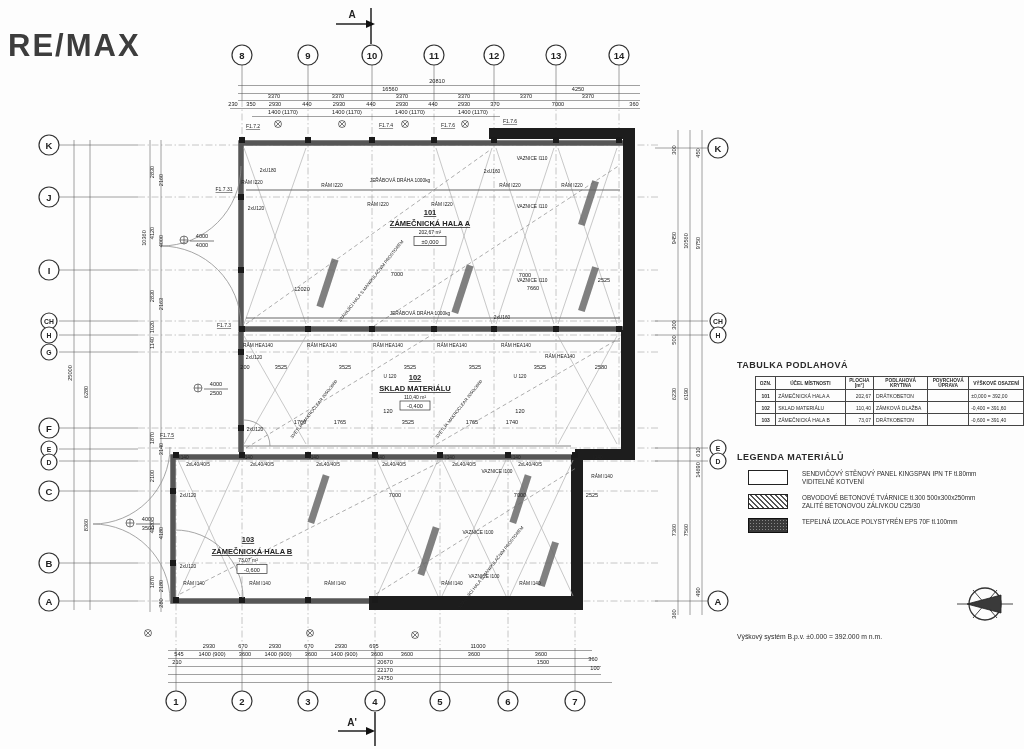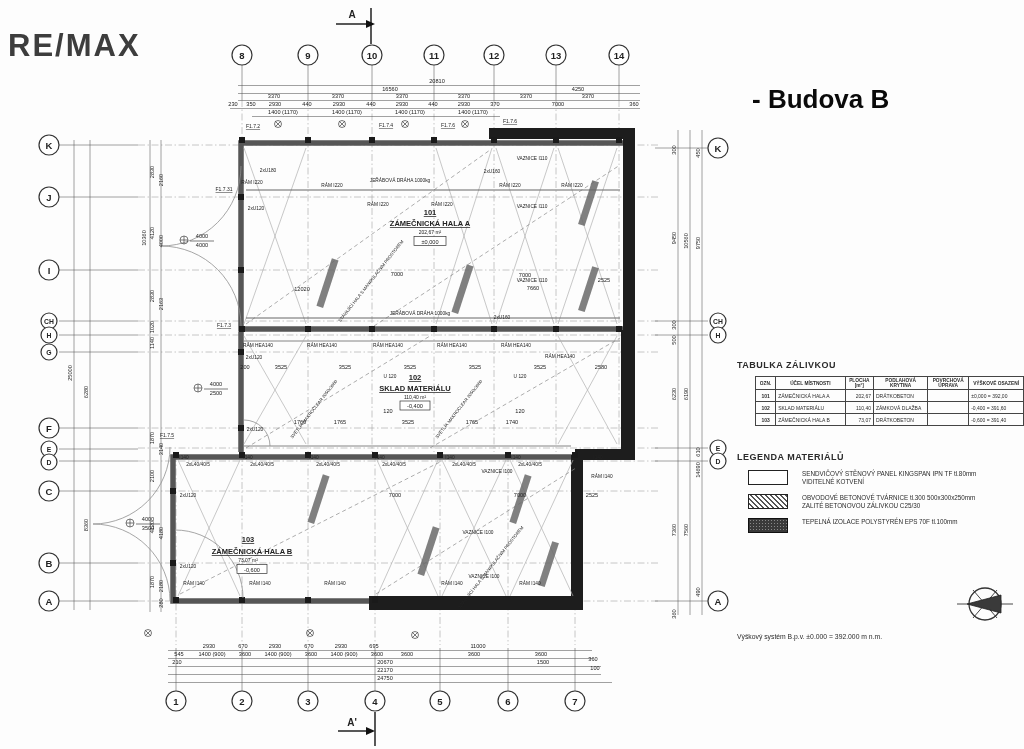--- a/index.html
+++ b/index.html
@@ -55,21 +55,20 @@
   .leg-txt{font-size:6.3px;line-height:8px;}
   #footer-note{left:737px;top:633px;font-size:6.8px;}
   #compass{left:953px;top:576px;}
 </style>
 </head>
 <body>
 
 <div id="page">
 
   <div class="abs" id="logo">RE/MAX</div>
-  <div class="abs" id="title">- Budova B</div>
 
   <svg class="abs" style="left:0;top:0" width="1024" height="749" viewBox="0 0 1024 749">
 
     <g class="gl">
       <line x1="242" y1="100" x2="242" y2="452"></line>
         <line x1="308" y1="100" x2="308" y2="452"></line>
       <line x1="372" y1="100" x2="372" y2="452"></line>
         <line x1="434" y1="100" x2="434" y2="452"></line>
       <line x1="494" y1="100" x2="494" y2="452"></line>
         <line x1="556" y1="100" x2="556" y2="452"></line>
@@ -576,21 +575,21 @@
       <polygon points="366,20 375,24 366,28" fill="#111" stroke="none"></polygon>
       <line x1="371" y1="8" x2="371" y2="44"></line>
       <line x1="375" y1="712" x2="375" y2="746"></line>
       <line x1="338" y1="731" x2="366" y2="731"></line>
       <polygon points="366,727 375,731 366,735" fill="#111" stroke="none"></polygon>
     </g>
     <text class="sec" x="352" y="18">A</text>
     <text class="sec" x="352" y="726">A'</text>
   </svg>
 
-  <div class="abs" id="tbl-title">TABULKA ZÁLIVKOU</div>
+  <div class="abs" id="tbl-title">TABULKA PODLAHOVÁ</div>
   <table class="abs" id="room-table">
     <thead>
       <tr>
         <th class="c-ozn">OZN.</th>
         <th class="c-ucel">ÚČEL MÍSTNOSTI</th>
         <th class="c-plo">PLOCHA [m²]</th>
         <th class="c-pod">PODLAHOVÁ KRYTINA</th>
         <th class="c-pov">POVRCHOVÁ ÚPRAVA</th>
         <th class="c-vys">VÝŠKOVÉ OSAZENÍ</th>
       </tr>

